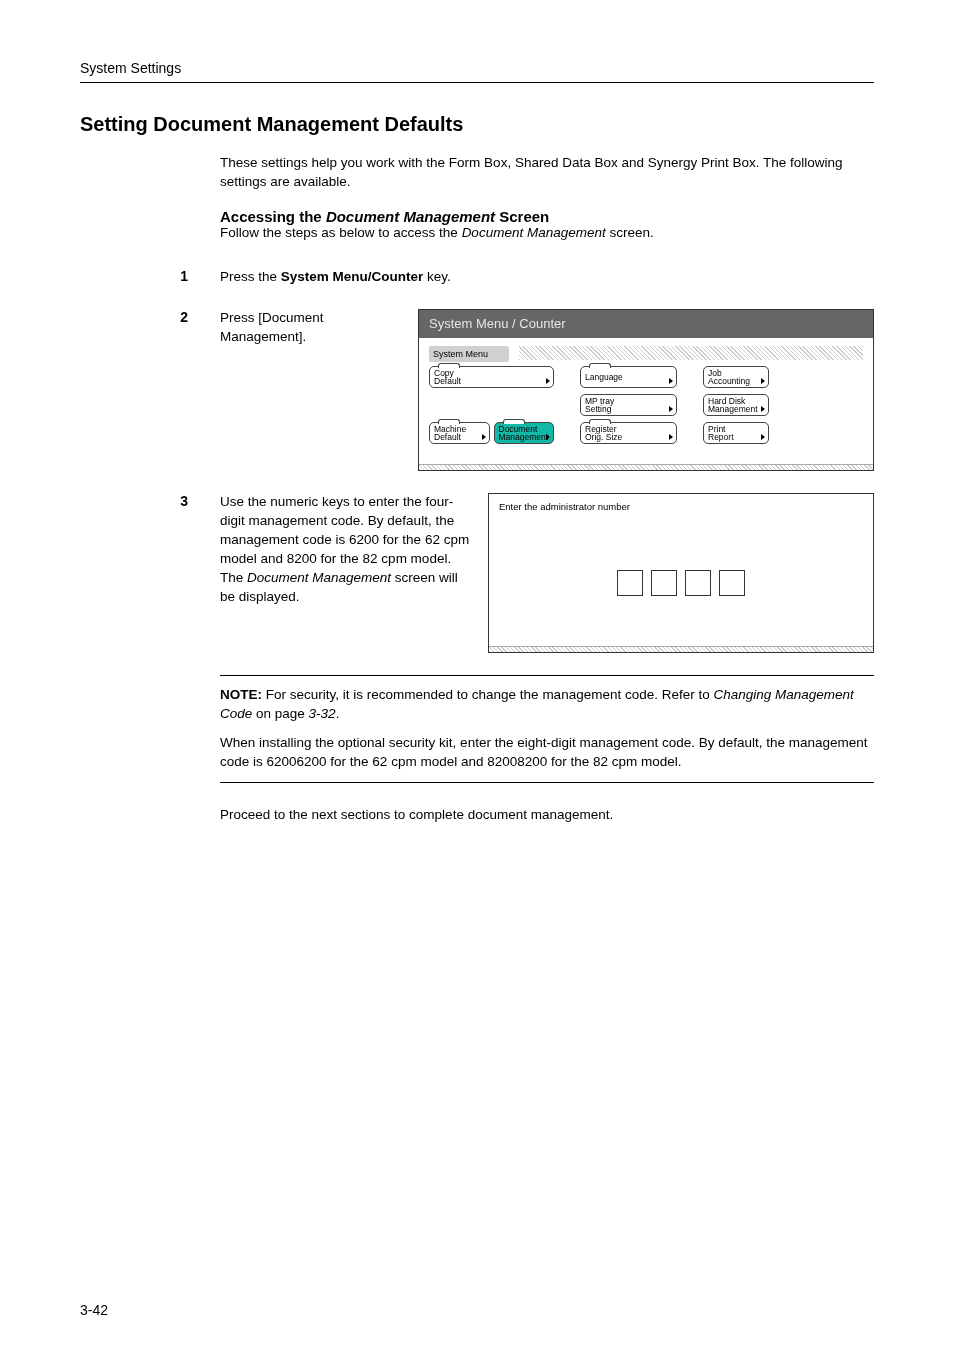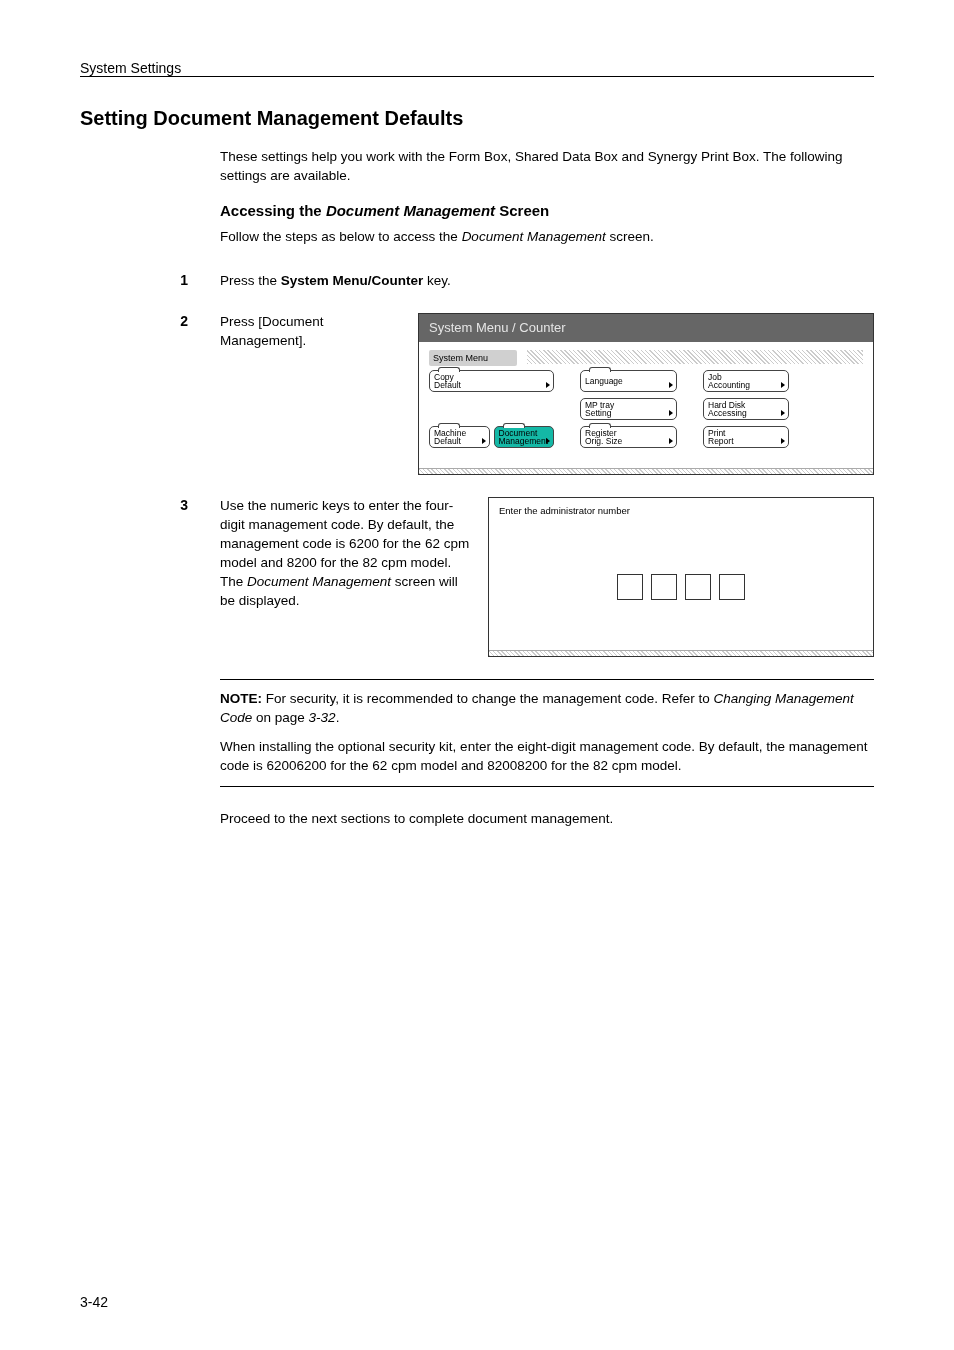--- a/index.html
+++ b/index.html
@@ -7,20 +7,21 @@
     font-family: Arial, Helvetica, sans-serif;
     background: #fff;
     color: #000;
     width: 954px;
     height: 1350px;
     position: relative;
     padding: 60px 80px 40px 80px;
   }
   .running-header {
     font-size: 14px;
+    margin-bottom: 6px;
   }
   .top-rule {
     border-top: 1px solid #000;
     margin-bottom: 30px;
   }
   .section-title {
     font-size: 20px;
     font-weight: bold;
     margin-bottom: 18px;
   }
@@ -44,21 +45,20 @@
     position: relative;
   }
   .bullet-list li::before {
     content: "•";
     position: absolute;
     left: -15px;
   }
   .sub-heading {
     font-size: 15px;
     font-weight: bold;
-    margin-bottom: 10px;
   }
   .sub-heading .ital { font-style: italic; }
   .follow-text {
     font-size: 13.5px;
     margin-bottom: 28px;
   }
   .follow-text .ital { font-style: italic; }
   .step-row {
     display: flex;
     margin-bottom: 22px;
@@ -94,34 +94,34 @@
     color: #e5e5e5;
     font-size: 13px;
     padding: 5px 10px;
     font-family: "Trebuchet MS", Arial, sans-serif;
   }
   .sys-menu-label {
     margin: 8px 10px 4px 10px;
     background: #d0d0d0;
     font-size: 9px;
     padding: 2px 4px;
-    width: 88px;
+    width: 80px;
     border-radius: 2px;
   }
   .button-area {
     padding: 0 10px 8px 10px;
   }
   .button-row {
     display: flex;
     gap: 26px;
     margin-bottom: 6px;
   }
   .col1 { width: 125px; display:flex; gap:4px;}
   .col2 { width: 97px; }
-  .col3 { width: 86px; }
+  .col3 { width: 66px; }
   .pbtn {
     border: 1px solid #444;
     border-radius: 5px;
     font-size: 8.5px;
     line-height: 1.05;
     padding: 2px 4px;
     height: 22px;
     display: flex;
     flex-direction: column;
     justify-content: center;
@@ -207,21 +207,21 @@
   .note-block p { margin-bottom: 10px; }
   .note-block p:last-child { margin-bottom: 0; }
 
   .proceed {
     margin-left: 140px;
     font-size: 13.5px;
   }
 
   .page-number {
     position: absolute;
-    bottom: 40px;
+    bottom: 32px;
     left: 80px;
     font-size: 14px;
   }
 </style>
 </head>
 <body>
 
 <div class="running-header">System Settings</div>
 <div class="top-rule"></div>
 
@@ -272,21 +272,21 @@
           </div>
         </div>
         <div class="button-row">
           <div class="col1"></div>
           <div class="col2">
             <div class="pbtn arrow" style="white-space:pre;">MP tray
 Setting</div>
           </div>
           <div class="col3">
             <div class="pbtn arrow" style="white-space:pre;">Hard Disk
-Accessing</div>
+Management</div>
           </div>
         </div>
         <div class="button-row">
           <div class="col1">
             <div class="pbtn arrow tabup" style="white-space:pre;">Machine
 Default</div>
             <div class="pbtn arrow tabup selected" style="white-space:pre;">Document
 Management</div>
           </div>
           <div class="col2">

